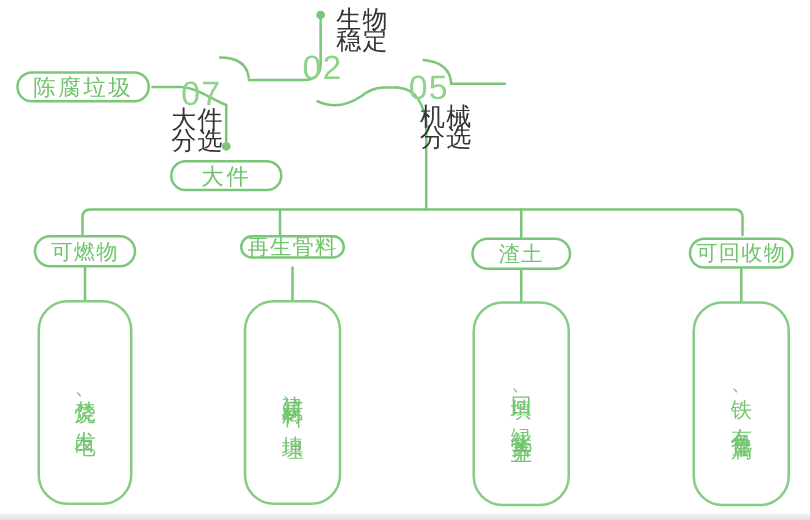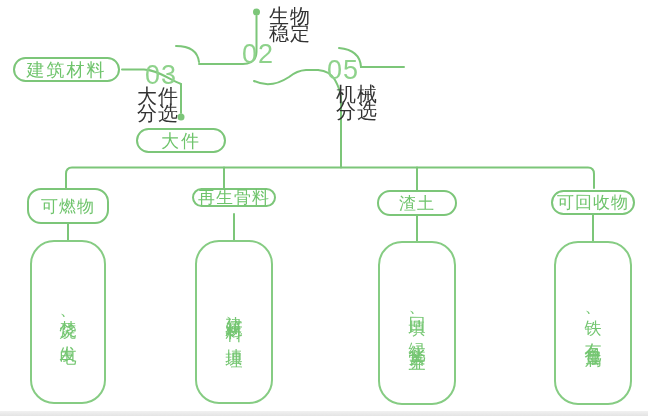--- a/index.html
+++ b/index.html
@@ -67,45 +67,45 @@
       <path d="M417 216 V241"></path>
       <path d="M593 214 V241"></path>
     </g>
     <g fill="#7cc679" stroke="none">
       <circle cx="181" cy="117" r="3.5"></circle>
       <circle cx="256.5" cy="12" r="3.5"></circle>
     </g>
   </svg>
 
   <div class="pill big" style="left:13px;top:57px;width:107px;height:25px;">
-    <span>建筑材料</span>
+    <span>陈腐垃圾</span>
   </div>
 
-  <div class="stage-num" style="left:145px;top:60px;">03</div>
+  <div class="stage-num" style="left:145px;top:60px;">07</div>
   <div class="stage-num" style="left:242px;top:39px;">02</div>
   <div class="stage-num" style="left:327px;top:55px;">05</div>
 
   <div class="stage-label" style="left:137px;top:88px;">
     <span>大件</span>
     <span>分选</span>
   </div>
   <div class="stage-label" style="left:269px;top:8px;">
     <span>生物</span>
     <span>稳定</span>
   </div>
   <div class="stage-label" style="left:336px;top:86px;">
     <span>机械</span>
     <span>分选</span>
   </div>
 
   <div class="pill big" style="left:136px;top:128px;width:90px;height:25px;">
     <span>大件</span>
   </div>
 
-  <div class="pill" style="left:27px;top:188px;width:82px;height:36px;">
+  <div class="pill" style="left:27px;top:188px;width:82px;height:26px;">
     <span>可燃物</span>
   </div>
   <div class="pill" style="left:192px;top:188px;width:84px;height:19px;">
     <span>再生骨料</span>
   </div>
   <div class="pill" style="left:377px;top:190px;width:80px;height:26px;">
     <span>渣土</span>
   </div>
   <div class="pill" style="left:551px;top:190px;width:84px;height:25px;">
     <span>可回收物</span>

